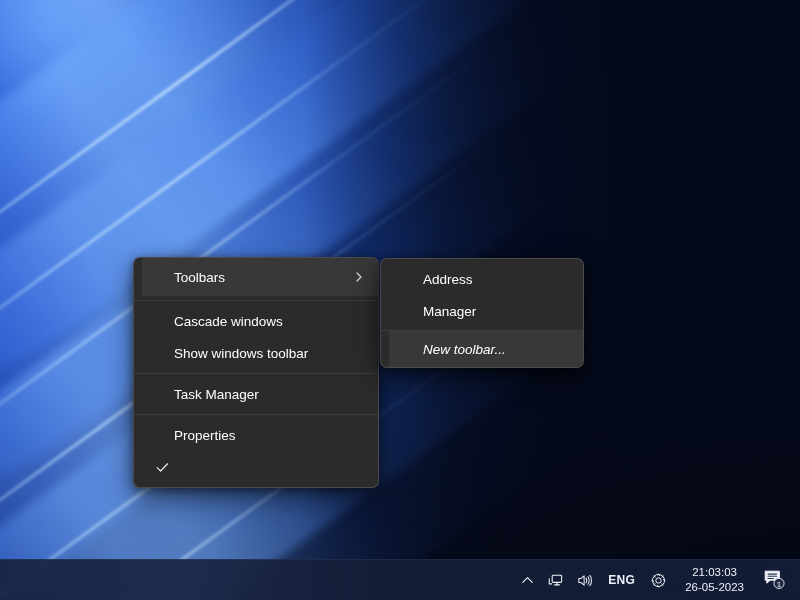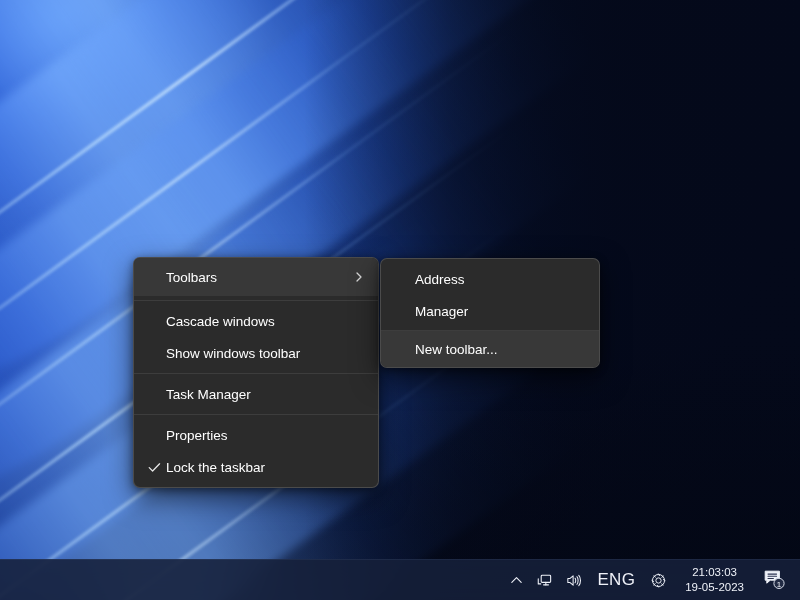--- a/index.html
+++ b/index.html
@@ -77,22 +77,22 @@
   }
   #tray { display:flex; align-items:center; height:100%; }
   .tray-btn {
     height:100%;
     display:flex; align-items:center; justify-content:center;
     padding:0 6px;
     color:#e9edf5;
   }
   .tray-btn svg { display:block; }
   #lang-indicator {
-    font-size:17px; letter-spacing:0.3px; color:#eef1f8;
-    padding:0 9px; height:100%; display:flex; align-items:center;
+    font-size:12px; letter-spacing:0.3px; color:#eef1f8;
+    padding:0 9px; height:100%; display:flex; align-items:center;font-weight:bold;
   }
   #clock {
     display:flex; flex-direction:column; align-items:center; justify-content:center;
     padding:0 10px 0 12px; height:100%;
     color:#eef1f8; line-height:1.34;
   }
   #clock div { font-size:11.5px; }
   #notif-btn {
     height:100%; display:flex; align-items:center; justify-content:center;
     padding:0 12px 0 8px; position:relative; color:#eef1f8;
@@ -104,36 +104,37 @@
     background:#2b2b2b;
     border:1px solid rgba(120,120,120,0.42);
     border-radius:7px;
     box-shadow:0 10px 28px rgba(0,0,0,0.55), 0 2px 8px rgba(0,0,0,0.45);
     padding:4px 0;
     color:#ffffff;
     font-size:13.5px;
     overflow:hidden;
   }
   #main-menu { left:133px; top:257px; width:246px; }
-  #sub-menu  { left:380px; top:258px; width:220px; padding-bottom:0; }
+  #sub-menu  { left:380px; top:258px; width:204px; padding-bottom:0; }
 
   .mi {
     position:relative;
     display:flex; align-items:center;
     height:32px;
     padding:0 12px 0 14px;
     white-space:nowrap;
     cursor:default;
+    margin-left:8px;
   }
   .mi .label { flex:1; }
   .mi.hl { background:#383838; }
   #main-menu .mi .label { margin-left:18px; }
   #main-menu .mi.toolbars { margin-top:-4px; height:38px; border-radius:0; }
   #sub-menu .mi { height:32px; padding-left:34px; }
-  #sub-menu .mi.hl { height:36px; }
+  #sub-menu .mi.hl { height:36px;font-style:italic; }
 
   .sep {
     height:1px;
     background:rgba(255,255,255,0.085);
     margin:4px 0;
   }
   #sub-menu .sep { margin:3px 0 0 0; }
 
   .mi .lead {
     position:absolute; left:12px; top:50%; transform:translateY(-50%);
@@ -199,21 +200,21 @@
       <svg width="17" height="17" viewBox="0 0 20 20" fill="none">
         <circle cx="10" cy="10" r="3.1" stroke="#eef1f8" stroke-width="1.15"></circle>
         <path d="M10 2.3 L11.1 4.3 M10 17.7 L8.9 15.7 M17.7 10 L15.7 8.9 M2.3 10 L4.3 11.1
                  M15.4 4.6 L14.0 6.4 M4.6 15.4 L6.0 13.6 M15.4 15.4 L13.6 14.0 M4.6 4.6 L6.4 6.0" stroke="#eef1f8" stroke-width="1.15" stroke-linecap="round"></path>
         <circle cx="10" cy="10" r="7.1" stroke="#eef1f8" stroke-width="1.15"></circle>
       </svg>
     </div>
 
     <div id="clock">
       <div>21:03:03</div>
-      <div>19-05-2023</div>
+      <div>26-05-2023</div>
     </div>
 
     <div id="notif-btn">
       <svg width="26" height="24" viewBox="0 0 26 24" fill="none">
         <path d="M3.2 3.2 H17.4 V12.2 H8.2 L4.8 15.2 V12.2 H3.2 Z" fill="#eef1f8" stroke="#eef1f8" stroke-width="1" stroke-linejoin="round"></path>
         <path d="M6.0 6.1 H14.6 M6.0 8.3 H14.6 M6.0 10.5 H11.4" stroke="#2b3350" stroke-width="1.05" stroke-linecap="round"></path>
         <circle cx="17.0" cy="15.4" r="5.1" fill="#222b44" stroke="#d8dde9" stroke-width="1"></circle>
         <text x="17.0" y="18.5" text-anchor="middle" font-family="Liberation Sans, sans-serif" font-size="8" fill="#eef1f8">1</text>
       </svg>
     </div>
@@ -252,21 +253,20 @@
   <div class="mi">
     <span class="label">Properties</span>
   </div>
 
   <div class="mi">
     <span class="lead">
       <svg width="13" height="11" viewBox="0 0 13 11" fill="none">
         <path d="M1.2 5.6 L4.6 9.0 L11.6 1.8" stroke="#e8e8e8" stroke-width="1.25" stroke-linecap="round" stroke-linejoin="round"></path>
       </svg>
     </span>
-    <span class="label">Lock the taskbar</span>
   </div>
 
 
 </div>
 
 <div class="ctx-menu" id="sub-menu">
   <div class="mi">
     <span class="label">Address</span>
   </div>
   <div class="mi">

